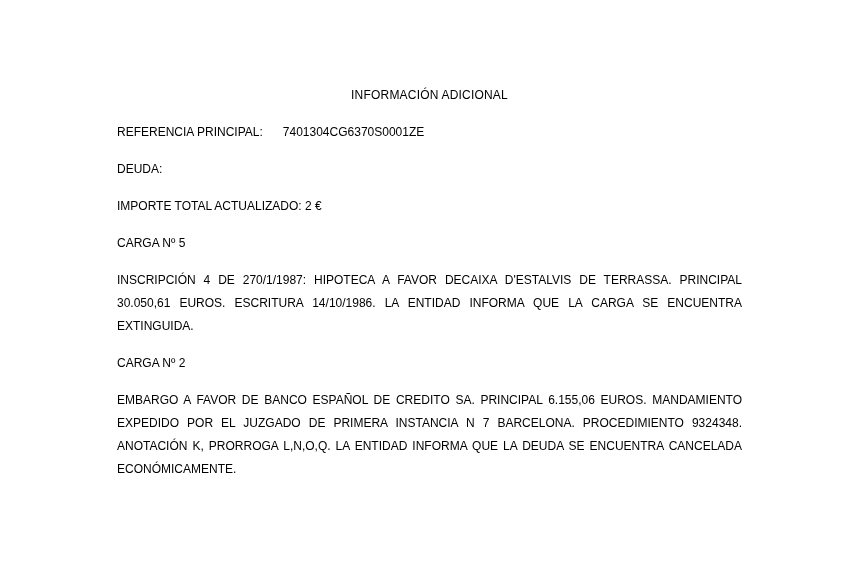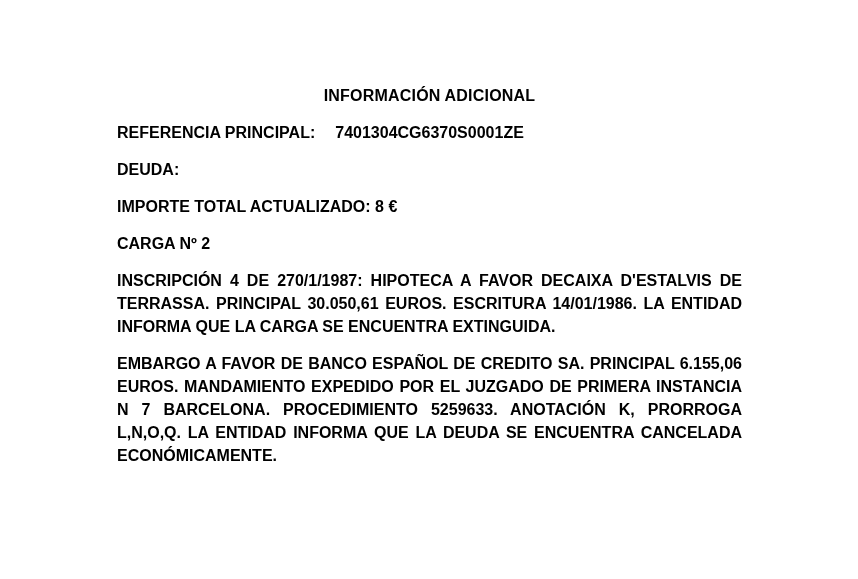--- a/index.html
+++ b/index.html
@@ -16,23 +16,23 @@
     color: #000000;
     font-family: "Liberation Sans", sans-serif;
     font-size: 16px;
     line-height: 23px;
     padding: 84px 116px 0 117px;
     overflow: hidden;
   }
   .page p, .page h1 {
     margin: 0 0 14px 0;
     padding: 0;
-    font-size: 16px;
+    font-size: 12px;
     line-height: 23px;
-    font-weight: bold;
+    font-weight: normal;
   }
   .doc-title {
     font-weight: bold;
     text-align: center;
     letter-spacing: 0.2px;
   }
   .justified {
     text-align: justify;
   }
   .ref-value {
@@ -44,22 +44,23 @@
 <body>
 
 <div class="page">
 
   <h1 class="doc-title">INFORMACIÓN ADICIONAL</h1>
 
   <p><span>REFERENCIA PRINCIPAL:</span><span class="ref-value">7401304CG6370S0001ZE</span></p>
 
   <p>DEUDA:</p>
 
-  <p>IMPORTE TOTAL ACTUALIZADO: 8 €</p>
+  <p>IMPORTE TOTAL ACTUALIZADO: 2 €</p>
+
+  <p>CARGA Nº 5</p>
+
+  <p class="justified">INSCRIPCIÓN 4 DE 270/1/1987: HIPOTECA A FAVOR DECAIXA D'ESTALVIS DE TERRASSA. PRINCIPAL 30.050,61 EUROS. ESCRITURA 14/10/1986. LA ENTIDAD INFORMA QUE LA CARGA SE ENCUENTRA EXTINGUIDA.</p>
 
   <p>CARGA Nº 2</p>
 
-  <p class="justified">INSCRIPCIÓN 4 DE 270/1/1987: HIPOTECA A FAVOR DECAIXA D'ESTALVIS DE TERRASSA. PRINCIPAL 30.050,61 EUROS. ESCRITURA 14/01/1986. LA ENTIDAD INFORMA QUE LA CARGA SE ENCUENTRA EXTINGUIDA.</p>
-
-
-  <p class="justified">EMBARGO A FAVOR DE BANCO ESPAÑOL DE CREDITO SA. PRINCIPAL 6.155,06 EUROS. MANDAMIENTO EXPEDIDO POR EL JUZGADO DE PRIMERA INSTANCIA N 7 BARCELONA. PROCEDIMIENTO 5259633. ANOTACIÓN K, PRORROGA L,N,O,Q. LA ENTIDAD INFORMA QUE LA DEUDA SE ENCUENTRA CANCELADA ECONÓMICAMENTE.</p>
+  <p class="justified">EMBARGO A FAVOR DE BANCO ESPAÑOL DE CREDITO SA. PRINCIPAL 6.155,06 EUROS. MANDAMIENTO EXPEDIDO POR EL JUZGADO DE PRIMERA INSTANCIA N 7 BARCELONA. PROCEDIMIENTO 9324348. ANOTACIÓN K, PRORROGA L,N,O,Q. LA ENTIDAD INFORMA QUE LA DEUDA SE ENCUENTRA CANCELADA ECONÓMICAMENTE.</p>
 
 </div>
 
 </body></html>

